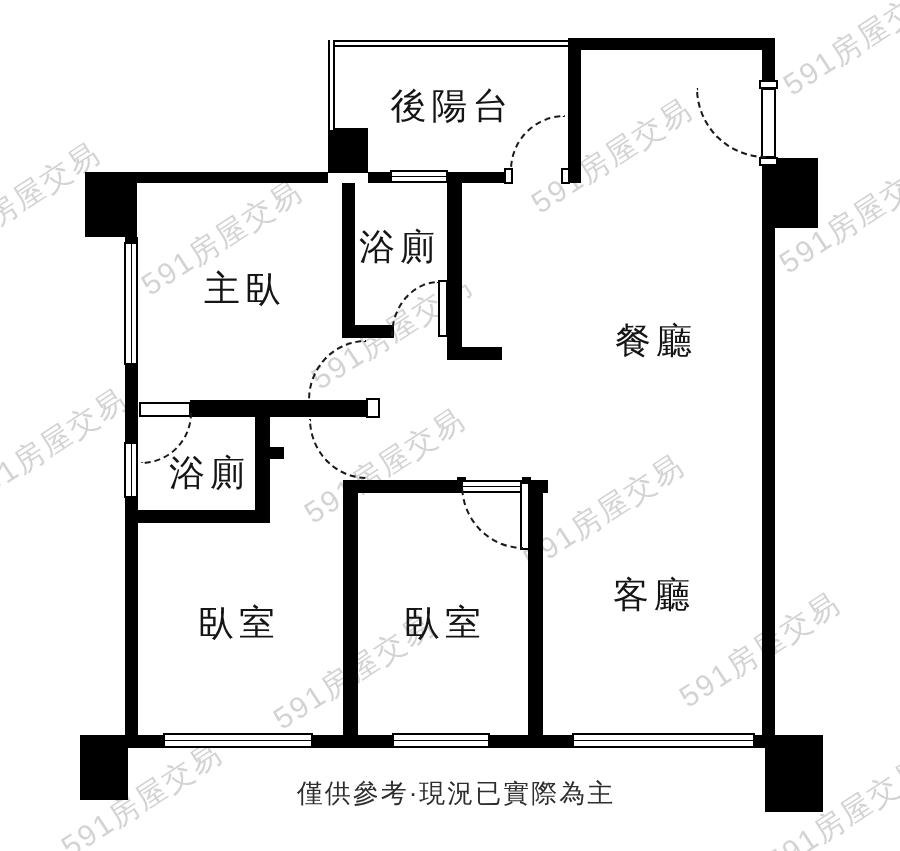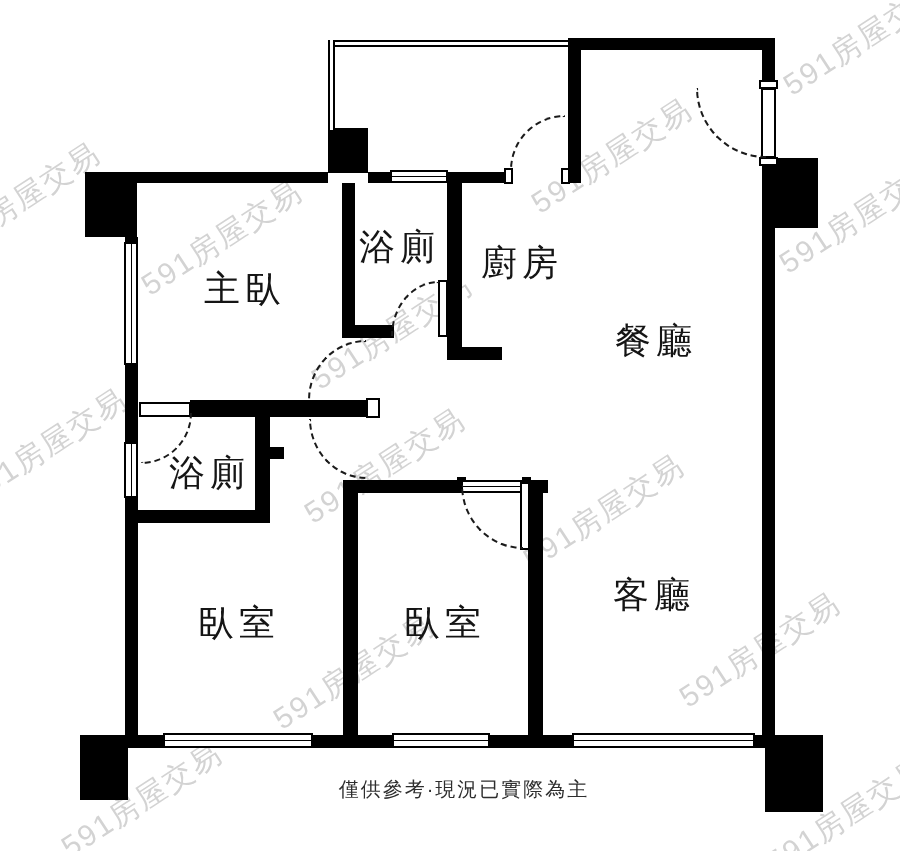--- a/index.html
+++ b/index.html
@@ -21,22 +21,22 @@
   .leaf{position:absolute;box-sizing:border-box;background:#fff;border:2px solid #000;}
   .arc{position:absolute;box-sizing:border-box;}
   .arc.tl{border-left:2px dashed #1a1a1a;border-top:2px dashed #1a1a1a;
     border-top-left-radius:100% 100%;}
   .arc.bl{border-left:2px dashed #1a1a1a;border-bottom:2px dashed #1a1a1a;
     border-bottom-left-radius:100% 100%;}
   .arc.br{border-right:2px dashed #1a1a1a;border-bottom:2px dashed #1a1a1a;
     border-bottom-right-radius:100% 100%;}
   .room-label{position:absolute;color:#151515;font-size:36px;line-height:1.15;
     letter-spacing:5px;text-align:center;white-space:nowrap;}
-  .caption{position:absolute;color:#2e2e2e;font-size:20px;letter-spacing:2px;
-    text-align:center;white-space:nowrap;margin-left:8px;}
+  .caption{position:absolute;color:#2e2e2e;font-size:26px;letter-spacing:2px;
+    text-align:center;white-space:nowrap;}
   .watermark{position:absolute;color:#d3d3d3;font-size:30px;letter-spacing:2px;
     white-space:nowrap;transform:rotate(-33deg);pointer-events:none;user-select:none;}
 </style>
 </head>
 <body>
 
 <div id="stage">
 
   <div>
     <div class="watermark" style="left:-45px;top:426px;">591房屋交易</div>
@@ -117,22 +117,22 @@
   <div class="leaf" style="left:520px;top:482px;width:10px;height:68px;"></div>
 
   <div class="arc tl" style="left:510px;top:115px;width:55px;height:55px;"></div>
   <div class="arc bl" style="left:696px;top:88px;width:70px;height:70px;"></div>
   <div class="arc tl" style="left:391px;top:281px;width:48px;height:55px;"></div>
   <div class="arc tl" style="left:308px;top:340px;width:58px;height:60px;"></div>
   <div class="arc bl" style="left:309px;top:419px;width:58px;height:60px;"></div>
   <div class="arc br" style="left:141px;top:413px;width:51px;height:51px;"></div>
   <div class="arc bl" style="left:461px;top:485px;width:62px;height:64px;"></div>
 
+  <div class="room-label" style="left:390px;top:85px;width:124px;">後陽台</div>
   <div class="room-label" style="left:356px;top:226px;width:88px;">浴廁</div>
-  <div class="room-label" style="left:478px;top:242px;width:88px;">廚房</div>
   <div class="room-label" style="left:612px;top:320px;width:88px;">餐廳</div>
   <div class="room-label" style="left:198px;top:268px;width:94px;">主臥</div>
   <div class="room-label" style="left:164px;top:452px;width:92px;">浴廁</div>
   <div class="room-label" style="left:192px;top:602px;width:94px;">臥室</div>
   <div class="room-label" style="left:398px;top:602px;width:94px;">臥室</div>
   <div class="room-label" style="left:610px;top:574px;width:88px;">客廳</div>
 
   <div class="caption" style="left:296px;top:776px;width:320px;">僅供參考·現況已實際為主</div>
 
 </div>

